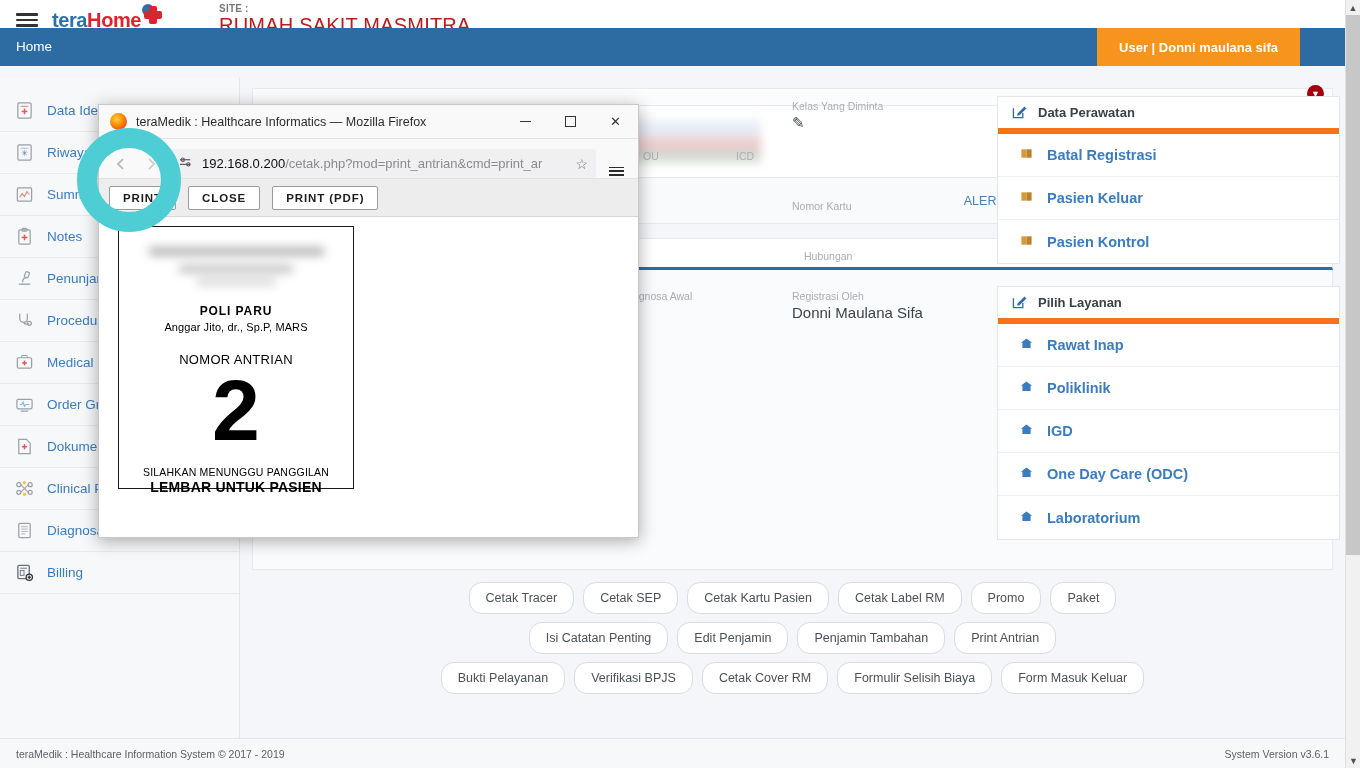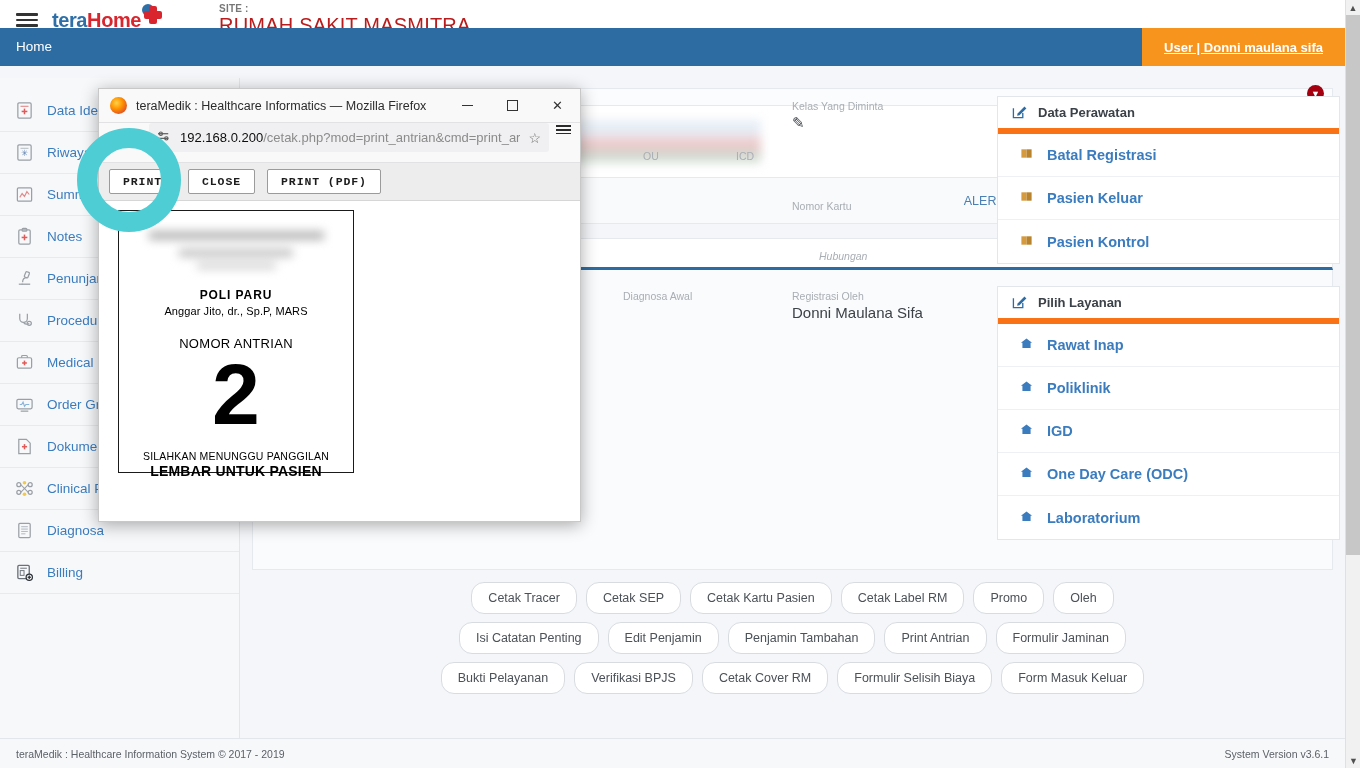--- a/index.html
+++ b/index.html
@@ -55,21 +55,21 @@
   .navbar{
     position:absolute; left:0; top:28px; width:1345px; height:38px;
     background:#2d6ca2; display:flex; align-items:center;
   }
   .navbar .home{
     color:#fff; font-size:13.5px; padding:0 16px; line-height:38px; cursor:pointer;
   }
   .userbtn{
     margin-left:auto; height:38px; background:#f7941e; color:#fff;
     font-weight:bold; font-size:13px; display:flex; align-items:center;
-    padding:0 22px; cursor:pointer; text-decoration:underline;
+    padding:0 22px; cursor:pointer; margin-right:45px;
   }
 
   
   .sidebar{
     position:absolute; left:0; top:78px; width:240px; bottom:30px;
     background:#f7f8fa; border-right:1px solid #e3e6ea;
     padding-top:12px;
   }
   .sb-item{
     height:42px; display:flex; align-items:center; padding:0 14px;
@@ -172,42 +172,42 @@
     height:15px; display:flex; align-items:center; justify-content:center;
     color:#505050; font-size:9px;
   }
   .vscroll .arrow.bottom{ position:absolute; bottom:0; width:15px; }
   .vscroll .thumb{
     position:absolute; top:15px; left:0; width:15px; height:540px; background:#c7c7c7;
   }
 
   
   .ffwin{
-    position:absolute; left:98px; top:88px; width:483px; height:434px;
+    position:absolute; left:98px; top:104px; width:541px; height:434px;
     background:#fff; box-shadow:0 3px 16px rgba(0,0,0,.33);
     border:1px solid #c8c8c8;
   }
   .ff-title{
     height:34px; background:#f9f9fa; display:flex; align-items:center;
     padding:0 0 0 11px; border-bottom:1px solid #e2e2e4;
   }
   .ff-fav{ width:17px; height:17px; margin-right:9px; position:relative; }
   .ff-fav .o{ position:absolute; inset:0; border-radius:50%;
      background:radial-gradient(circle at 38% 35%,#ffd24a 0%,#ff9500 38%,#e85f1f 68%,#c9341b 100%); }
   .ff-ttl{ font-size:12.5px; color:#2b2b2b; }
   .ff-wbtns{ margin-left:auto; display:flex; height:34px; }
   .ff-wb{
     width:45px; display:flex; align-items:center; justify-content:center;
     cursor:pointer; color:#333; font-size:13px;
   }
   .ff-wb .min{ width:11px; height:1.3px; background:#333; }
   .ff-wb .max{ width:11px; height:11px; border:1.3px solid #333; }
 
   .ff-nav{
-    height:40px; background:#f9f9fa; display:flex; align-items:flex-start;
+    height:40px; background:#f9f9fa; display:flex; align-items:flex-end;
     padding:0 8px; gap:2px; border-bottom:1px solid #e2e2e4;
   }
   .navbtn{
     width:28px; height:28px; display:flex; align-items:center; justify-content:center;
     color:#9a9a9a; font-size:15px; cursor:pointer; border-radius:3px;
   }
   .urlbar{
     flex:1; height:29px; background:#f0f0f2; border-radius:3px;
     display:flex; align-items:center; padding:0 8px; gap:8px; margin:0 4px;
   }
@@ -218,21 +218,21 @@
   .ff-menu{ width:28px; display:flex; align-items:center; justify-content:center; cursor:pointer; }
   .ff-menu i{ display:block; width:15px; height:1.6px; background:#2b2b2b; margin:2.2px 0; }
 
   .ff-toolbar{
     height:38px; background:#ededed; display:flex; align-items:center;
     padding:0 10px; gap:12px; border-bottom:1px solid #d6d6d6;
   }
   .pbtn{
     background:#fff; border:1px solid #9b9b9b; border-radius:2px;
     font-size:11.5px; font-weight:bold; letter-spacing:.9px; color:#1c1c1c;
-    padding:5px 13px; cursor:pointer; font-family:Liberation Mono, monospace;
+    padding:5px 13px; cursor:pointer; font-family:Liberation Sans, sans-serif;
   }
 
   .ff-page{ position:absolute; left:0; top:112px; right:0; bottom:0; background:#fff; }
 
   .ticket{
     position:absolute; left:19px; top:121px; width:236px; height:263px;
     border:1.6px solid #1a1a1a; background:#fff; text-align:center;
   }
   .t-blur{
     filter:blur(5px); margin:14px auto 0 auto; width:175px; height:46px;
@@ -477,47 +477,46 @@
     <div class="fld" style="left:539px; top:-170px;">
       <div class="k">Kelas Yang Diminta</div>
       <div class="v">✎</div>
     </div>
     <div class="fld" style="left:483px; top:-120px;">
       <div class="k">ICD</div>
     </div>
     <div class="fld" style="left:539px; top:-70px;">
       <div class="k">Nomor Kartu</div>
     </div>
-    <div class="fld" style="left:566px; top:-20px;font-style:italic;">
+    <div class="fld" style="left:551px; top:-20px;">
       <div class="k">Hubungan</div>
     </div>
     <div class="fld" style="left:539px; top:20px;">
       <div class="k">Registrasi Oleh</div>
       <div class="v">Donni Maulana Sifa</div>
     </div>
     <div class="fld" style="left:390px; top:-120px;">
       <div class="k">OU</div>
     </div>
   </div>
 
   <div class="btnrows">
     <div class="btnrow">
       <button class="fbtn">Cetak Tracer</button>
       <button class="fbtn">Cetak SEP</button>
       <button class="fbtn">Cetak Kartu Pasien</button>
       <button class="fbtn">Cetak Label RM</button>
       <button class="fbtn">Promo</button>
-      <button class="fbtn">Oleh</button>
+      <button class="fbtn">Paket</button>
     </div>
     <div class="btnrow">
       <button class="fbtn">Isi Catatan Penting</button>
       <button class="fbtn">Edit Penjamin</button>
       <button class="fbtn">Penjamin Tambahan</button>
       <button class="fbtn">Print Antrian</button>
-      <button class="fbtn">Formulir Jaminan</button>
     </div>
     <div class="btnrow">
       <button class="fbtn">Bukti Pelayanan</button>
       <button class="fbtn">Verifikasi BPJS</button>
       <button class="fbtn">Cetak Cover RM</button>
       <button class="fbtn">Formulir Selisih Biaya</button>
       <button class="fbtn">Form Masuk Keluar</button>
     </div>
   </div>
 </div>

